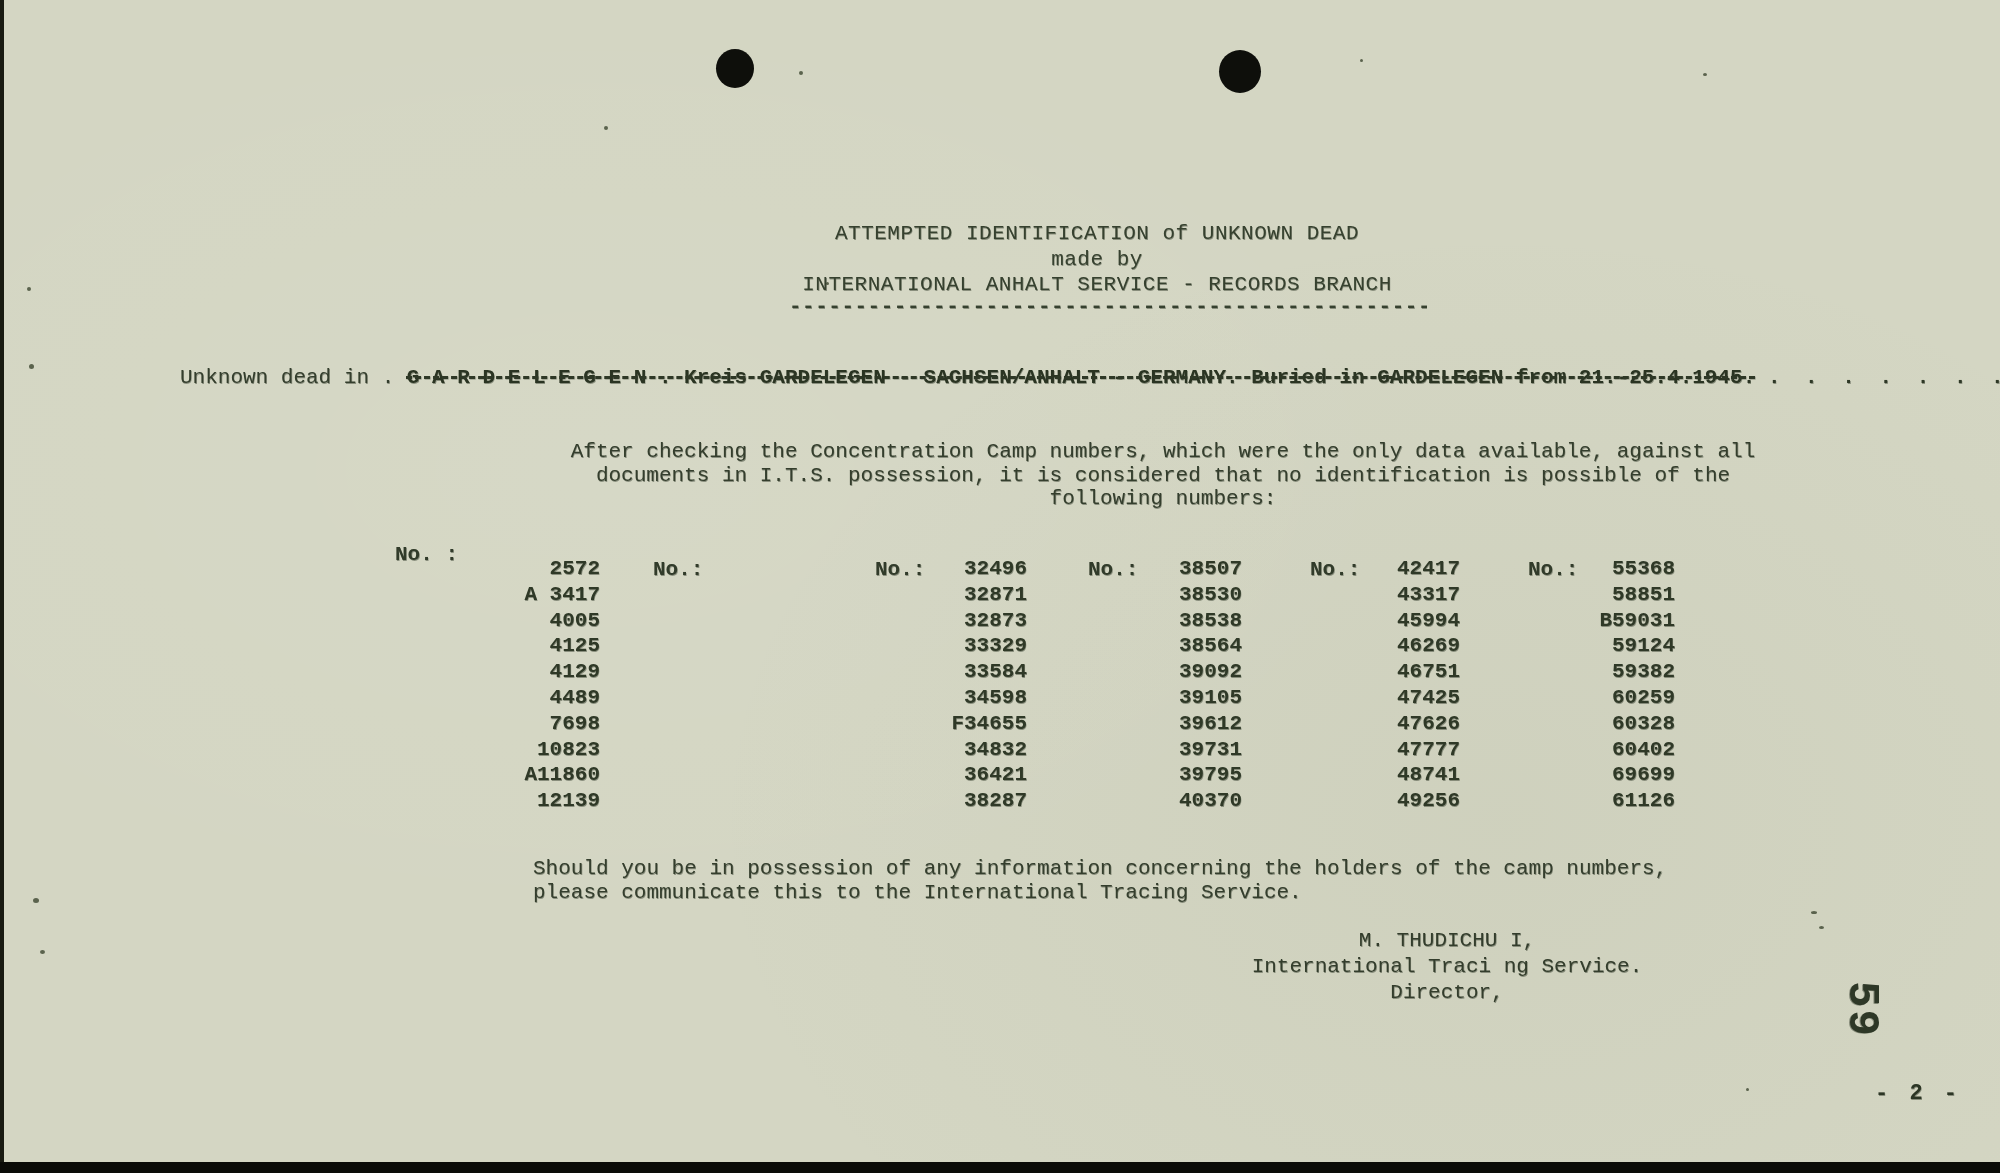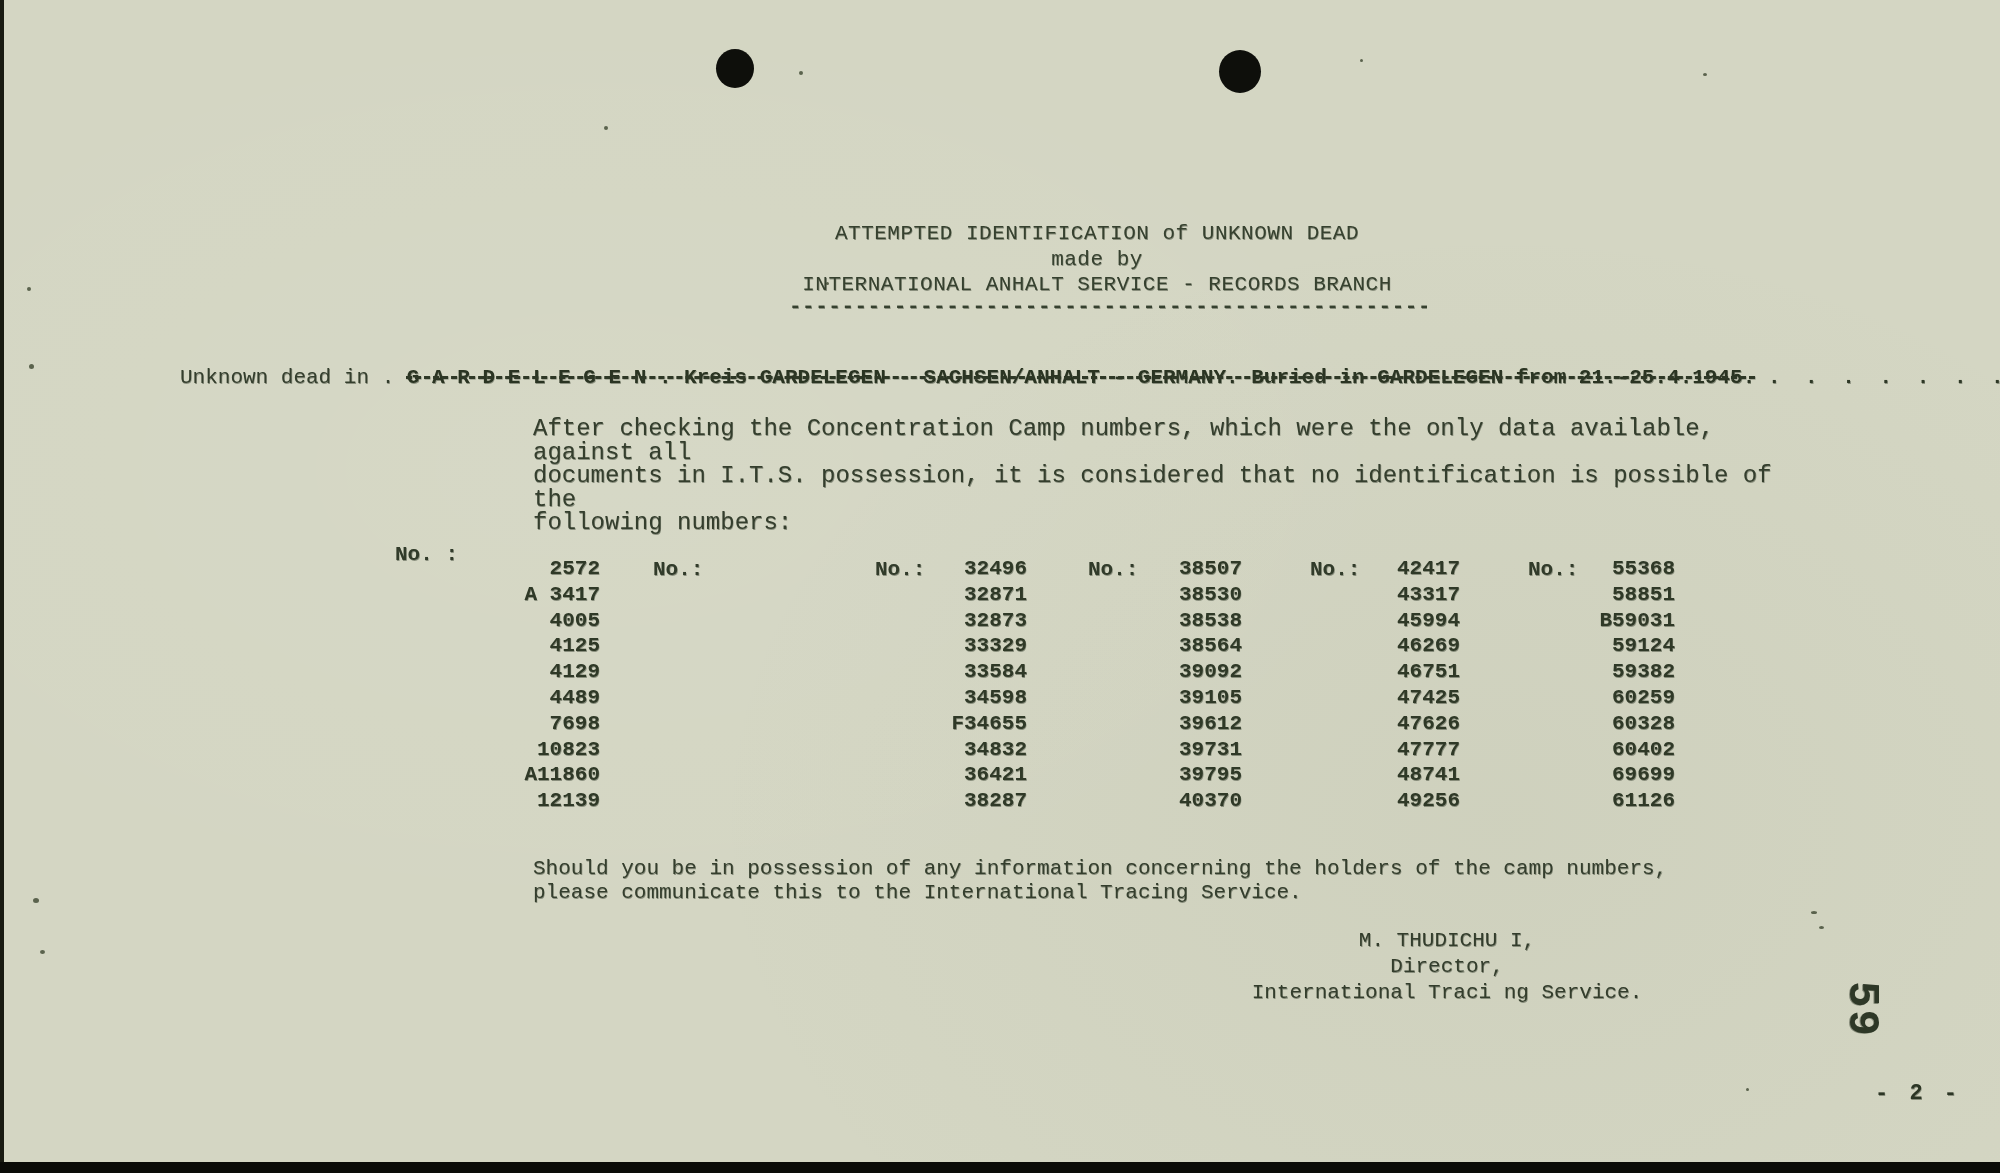--- a/index.html
+++ b/index.html
@@ -48,22 +48,22 @@
     font-weight: bold; color: #2a3422;
     text-decoration: line-through;
     text-decoration-style: dashed;
     text-decoration-thickness: 2.5px;
     text-decoration-color: #2e3826;
   }
   .subject-dots { font-weight: bold; letter-spacing: 6px; color: #2e3826; }
 
   .multiline { white-space: pre-line; }
   .intro-para {
-    position: absolute; left: 533px; top: 417px; width: 1260px;
-    font-size: 24px; line-height: 23.6px; color: #343e2d;
+    position: absolute; left: 533px; top: 440px; width: 1260px;
+    font-size: 21px; line-height: 23.6px; color: #343e2d; text-align: center;
   }
   .closing-para {
     position: absolute; left: 533px; top: 857px; width: 1260px;
     font-size: 21px; line-height: 24px; color: #343e2d;
   }
 
   .no-label {
     position: absolute; font-size: 21px; font-weight: bold; color: #313b2a;
   }
   .num-list {
@@ -184,22 +184,22 @@
       <div class="num">60402</div>
       <div class="num">69699</div>
       <div class="num">61126</div>
     </div>
 
   <div class="closing-para multiline typed">Should you be in possession of any information concerning the holders of the camp numbers,
 please communicate this to the International Tracing Service.</div>
 
   <div class="signature-block typed">
     <div>M. THUDICHU I,</div>
+    <div>International Traci ng Service.</div>
     <div>Director,</div>
-    <div>International Traci ng Service.</div>
   </div>
 
   <div class="margin-number typed">59</div>
   <div class="page-number typed">- 2 -</div>
 
   <div class="speck" style="left:27px; top:287px; width:4px; height:4px;"></div>
   <div class="speck" style="left:29px; top:364px; width:5px; height:5px;"></div>
   <div class="speck" style="left:33px; top:898px; width:6px; height:5px;"></div>
   <div class="speck" style="left:40px; top:950px; width:5px; height:4px;"></div>
   <div class="speck" style="left:604px; top:126px; width:4px; height:4px;"></div>

